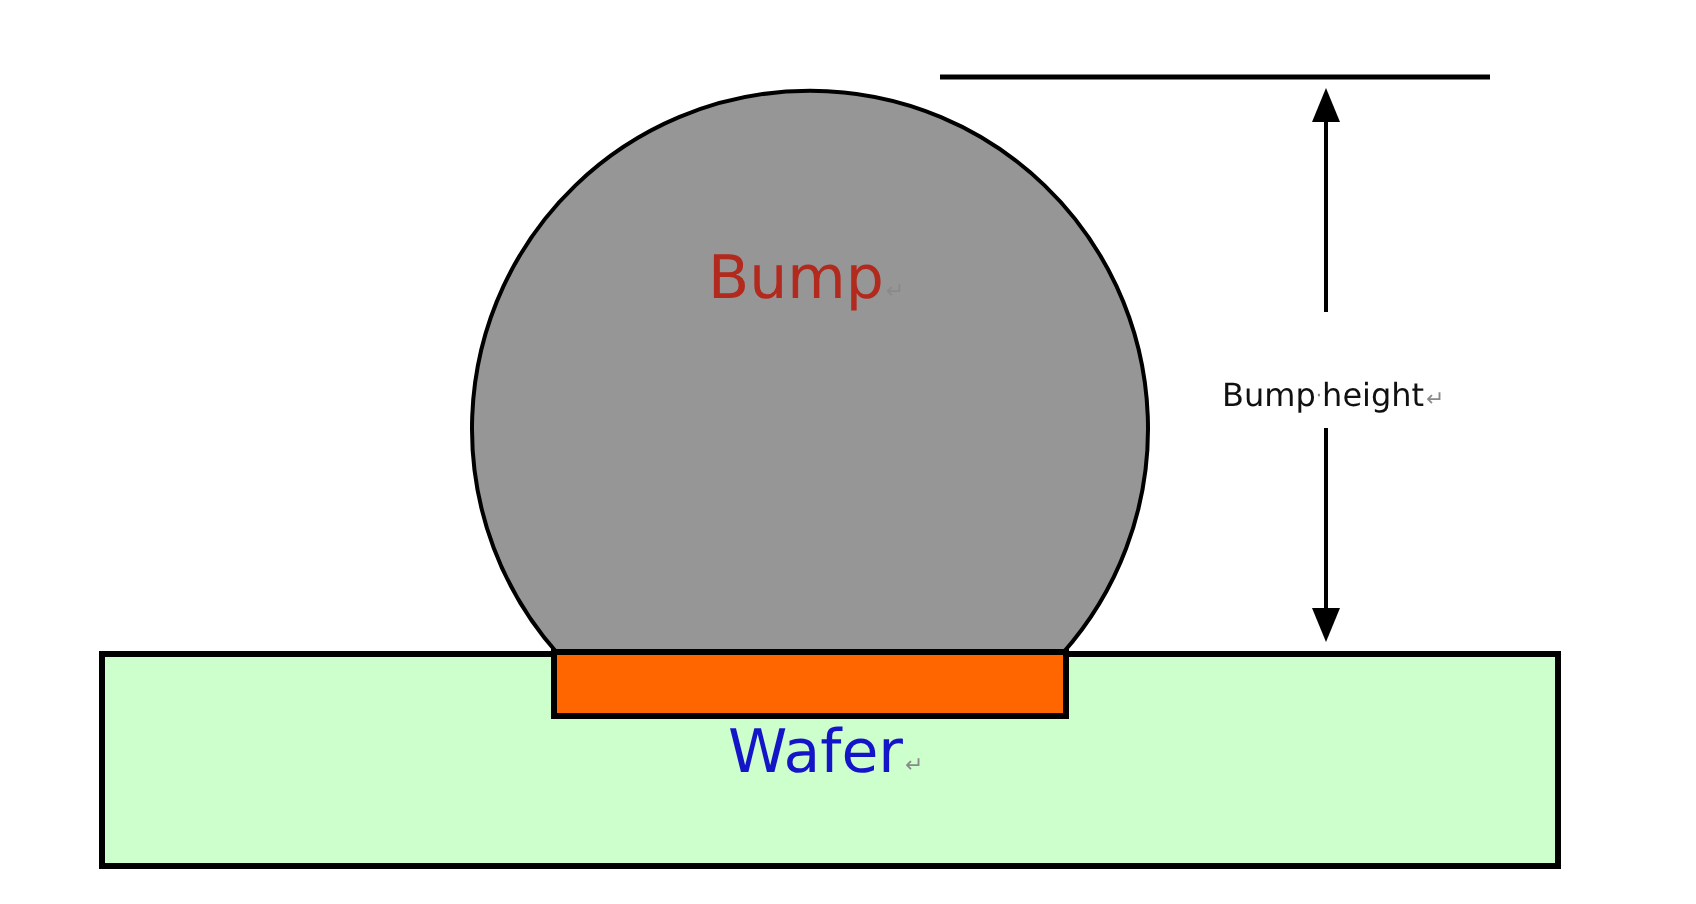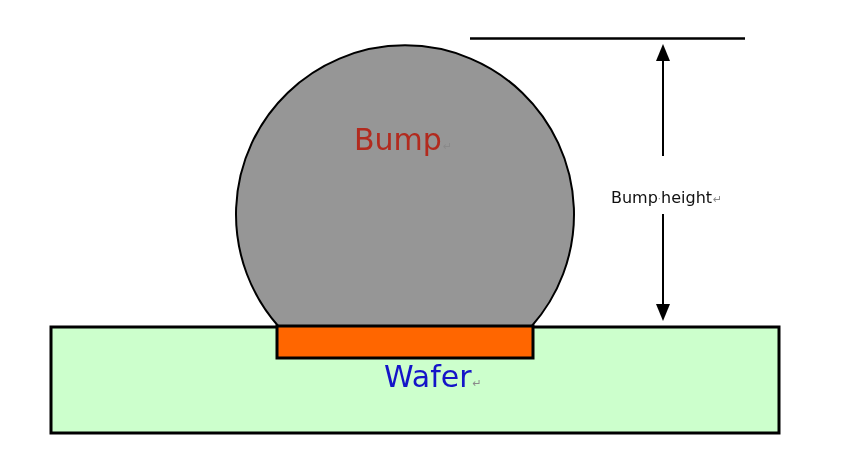--- a/index.html
+++ b/index.html
@@ -1,21 +1,21 @@
 <!DOCTYPE html>
 <html><head>
 <meta charset="utf-8">
 <style>
   html, body { margin: 0; padding: 0; background: #ffffff; }
   body { width: 848px; height: 452px; position: relative; overflow: hidden;
          font-family: "DejaVu Sans", "Liberation Sans", sans-serif; }
   #canvas { position: absolute; left: 0; top: 0; }
   .label { position: absolute; white-space: nowrap; }
   #bump-label { left: 354px; top: 122px; font-size: 30px; color: #b22a1e; }
-  #wafer-label { left: 384px; top: 359px; font-size: 30px; color: #1414c8; }
+  #wafer-label { left: 364px; top: 359px; font-size: 30px; color: #1414c8; }
   #height-label { left: 611px; top: 176px; font-size: 16px; color: #111111; margin-top: 12px; }
   .pilcrow { font-size: 11px; color: #8a8a8a; margin-left: 1px; }
   .dot { color: #888; font-size: 10px; vertical-align: middle; }
 </style>
 </head>
 <body>
 
 <svg id="canvas" width="848" height="452" viewBox="0 0 848 452">
 
   <rect x="51" y="327" width="728" height="106" fill="#ccffcc" stroke="#000" stroke-width="3"></rect>

